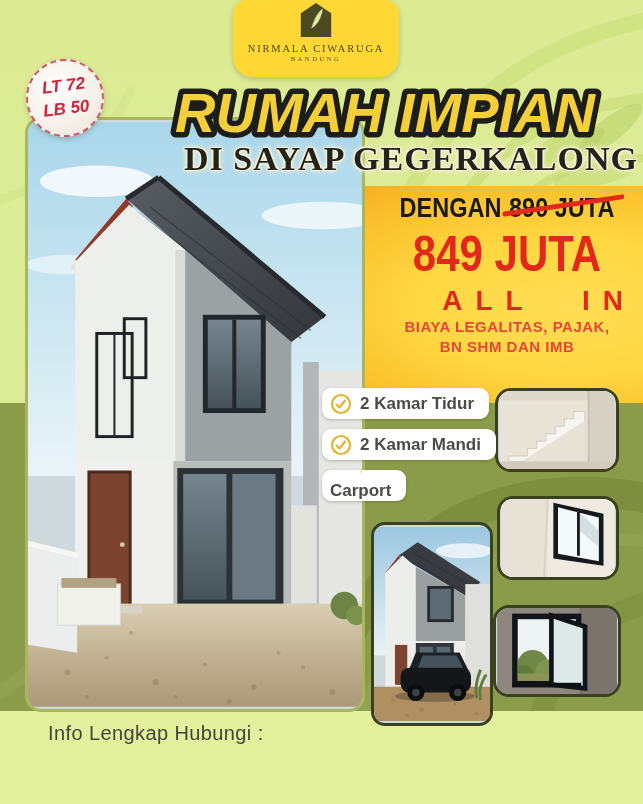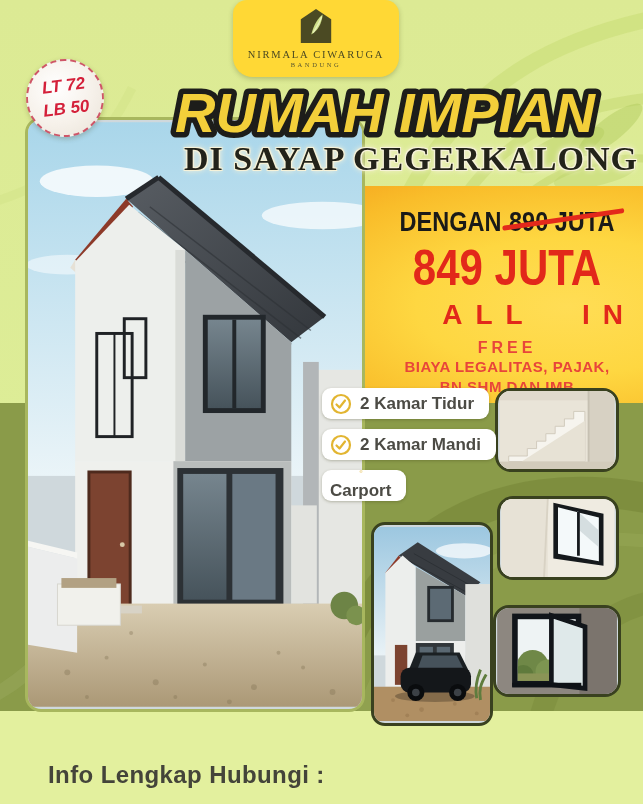--- a/index.html
+++ b/index.html
@@ -12,42 +12,42 @@
   .decor-top{position:absolute;left:0;top:0;width:643px;height:280px;z-index:1;pointer-events:none;}
   .yellow-panel{position:absolute;left:300px;top:186px;width:343px;height:219px;z-index:2;
     background:radial-gradient(ellipse at 78% 55%, #ffdd55 0%, #fed741 40%, #f9bd2a 75%, #f5a41d 100%);}
   .olive-panel{position:absolute;left:0;top:403px;width:643px;height:308px;z-index:3;background:#8a9b49;overflow:hidden;}
   .bottom-strip{position:absolute;left:0;top:711px;width:643px;height:93px;z-index:4;background:#e3f09e;}
 
   
   .tab{position:absolute;left:233px;top:0;width:166px;height:77px;z-index:7;
        background:#ffd835;border-radius:14px 14px 20px 20px;
        box-shadow:0 2px 5px rgba(60,60,10,.25);
-       display:flex;flex-direction:column;align-items:center;padding-top:6px;}
+       display:flex;flex-direction:column;align-items:center;}
   .tab .logo-name{font-family:"Liberation Serif",serif;font-size:10.5px;letter-spacing:1.8px;
        color:#4c4a22;margin-top:3px;white-space:nowrap;}
   .tab .logo-city{font-family:"Liberation Serif",serif;font-size:6.5px;letter-spacing:2.6px;color:#5a5730;margin-top:1px;}
 
   
   .badge{position:absolute;left:26px;top:59px;width:78px;height:78px;z-index:8;border-radius:50%;
        background:radial-gradient(circle at 40% 35%,#ffffff 0%,#f6f1ea 55%,#e9e2d7 100%);
        border:2px dashed #cf5668;box-shadow:0 2px 5px rgba(60,60,10,.25);
        display:flex;flex-direction:column;align-items:center;justify-content:center;
        transform:rotate(-7deg);}
   .badge span{font-style:italic;font-weight:bold;font-size:17px;color:#d4203a;line-height:1.35;}
 
   
   .title-svg{position:absolute;left:128px;top:74px;width:514px;height:78px;z-index:6;overflow:visible;}
   .subtitle{position:absolute;left:118px;top:140px;width:520px;z-index:6;text-align:right;
        font-family:"Liberation Serif",serif;font-weight:bold;font-size:34px;letter-spacing:1px;
        color:#23231a;
        text-shadow:0 0 5px #f6f2d9,0 0 7px #f6f2d9,1px 1px 0 #f6f2d9,-1px -1px 0 #f6f2d9,1px -1px 0 #f6f2d9,-1px 1px 0 #f6f2d9;}
 
   
-  .price{position:absolute;left:378px;top:206px;width:258px;z-index:6;text-align:center;color:#1a1a18;}
+  .price{position:absolute;left:378px;top:192px;width:258px;z-index:6;text-align:center;color:#1a1a18;}
   .condense{transform:scaleX(.84);transform-origin:50% 50%;}
   .price-line1{display:flex;justify-content:center;align-items:baseline;gap:9px;
        font-weight:bold;font-size:28px;white-space:nowrap;}
   .old-price{position:relative;display:inline-block;}
   .old-price::after{content:"";position:absolute;left:-8px;right:-12px;top:11px;height:5px;
        background:#e3291b;border-radius:3px;transform:rotate(-7deg);}
   .new-price{font-weight:bold;font-size:50px;color:#e2281a;margin-top:1px;white-space:nowrap;}
   .all-in{font-weight:bold;font-size:28px;color:#e2281a;letter-spacing:13px;word-spacing:26px;
        margin-top:2px;white-space:nowrap;text-indent:13px;text-align:right;}
   .free-label{font-weight:bold;font-size:16px;color:#e8453a;letter-spacing:4px;margin-top:8px;}
@@ -63,21 +63,21 @@
   
   .photo{position:absolute;overflow:hidden;background:#cfd8dc;}
   .photo svg{display:block;}
   .photo-main{left:25px;top:117px;width:340px;height:595px;z-index:5;border:3px solid #a8b75e;border-radius:16px;}
   .photo-carport{left:371px;top:522px;width:122px;height:204px;z-index:6;border:3px solid #39411f;border-radius:14px;}
   .photo-stairs{left:495px;top:388px;width:124px;height:84px;z-index:6;border:3px solid #39411f;border-radius:16px;}
   .photo-window1{left:497px;top:496px;width:122px;height:84px;z-index:6;border:3px solid #39411f;border-radius:16px;}
   .photo-window2{left:493px;top:605px;width:128px;height:92px;z-index:6;border:3px solid #39411f;border-radius:16px;}
 
   
-  .footer-text{position:absolute;left:48px;top:761px;z-index:6;font-size:24px;font-weight:700;
+  .footer-text{position:absolute;left:48px;top:722px;z-index:6;font-size:20px;font-weight:400;
        color:#44443a;letter-spacing:.4px;}
 </style>
 </head>
 <body>
 
 <div class="poster">
 
   <svg class="decor-top" viewBox="0 0 643 280">
     <path d="M700,10 C560,30 470,80 408,195" stroke="#c8dc74" stroke-width="16" fill="none" opacity="0.55"></path>
     <path d="M690,95 C570,100 500,135 452,215" stroke="#c3d86f" stroke-width="11" fill="none" opacity="0.5"></path>
@@ -195,21 +195,20 @@
   </svg>
   <div class="subtitle">DI SAYAP GEGERKALONG</div>
 
   <div class="price">
     <div class="price-line1 condense">
       <span>DENGAN</span>
       <span class="old-price">890 JUTA</span>
     </div>
     <div class="new-price condense">849 JUTA</div>
     <div class="all-in">ALL IN</div>
-    <div class="free-label">FREE</div>
     <div class="free-line">BIAYA LEGALITAS, PAJAK,</div>
     <div class="free-line">BN SHM DAN IMB</div>
   </div>
 
   <div class="pill pill-1">
     <svg width="22" height="22" viewBox="0 0 22 22">
       <circle cx="11" cy="11" r="9" fill="#ffffff" stroke="#e2b531" stroke-width="2.2"></circle>
       <path d="M6.5,11.5 l3,3 l5.5,-7" stroke="#e2b531" stroke-width="2.2" fill="none" stroke-linecap="round" stroke-linejoin="round"></path>
     </svg>
     <span class="pill-label">2 Kamar Tidur</span>

